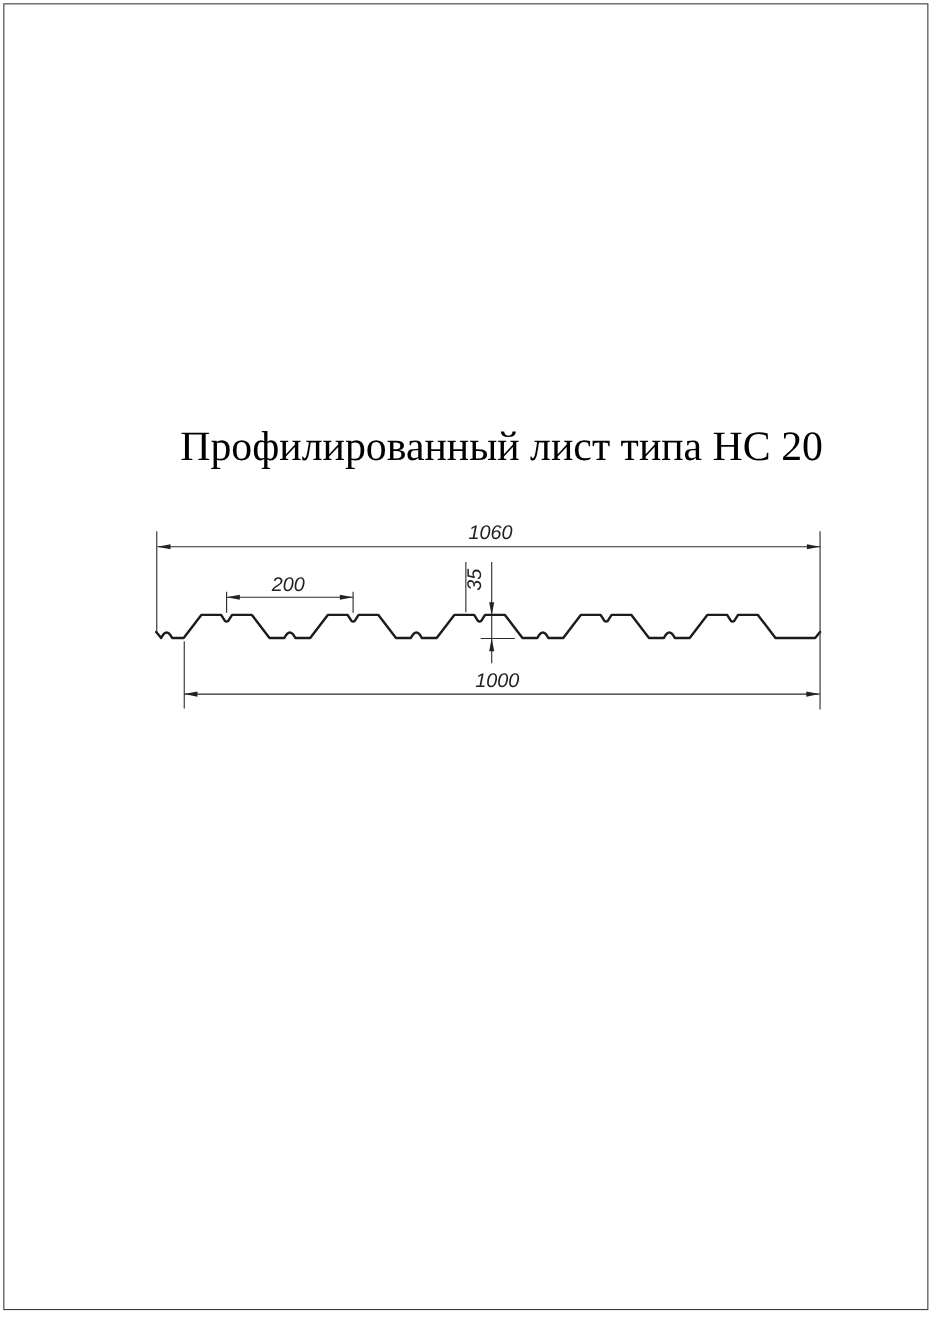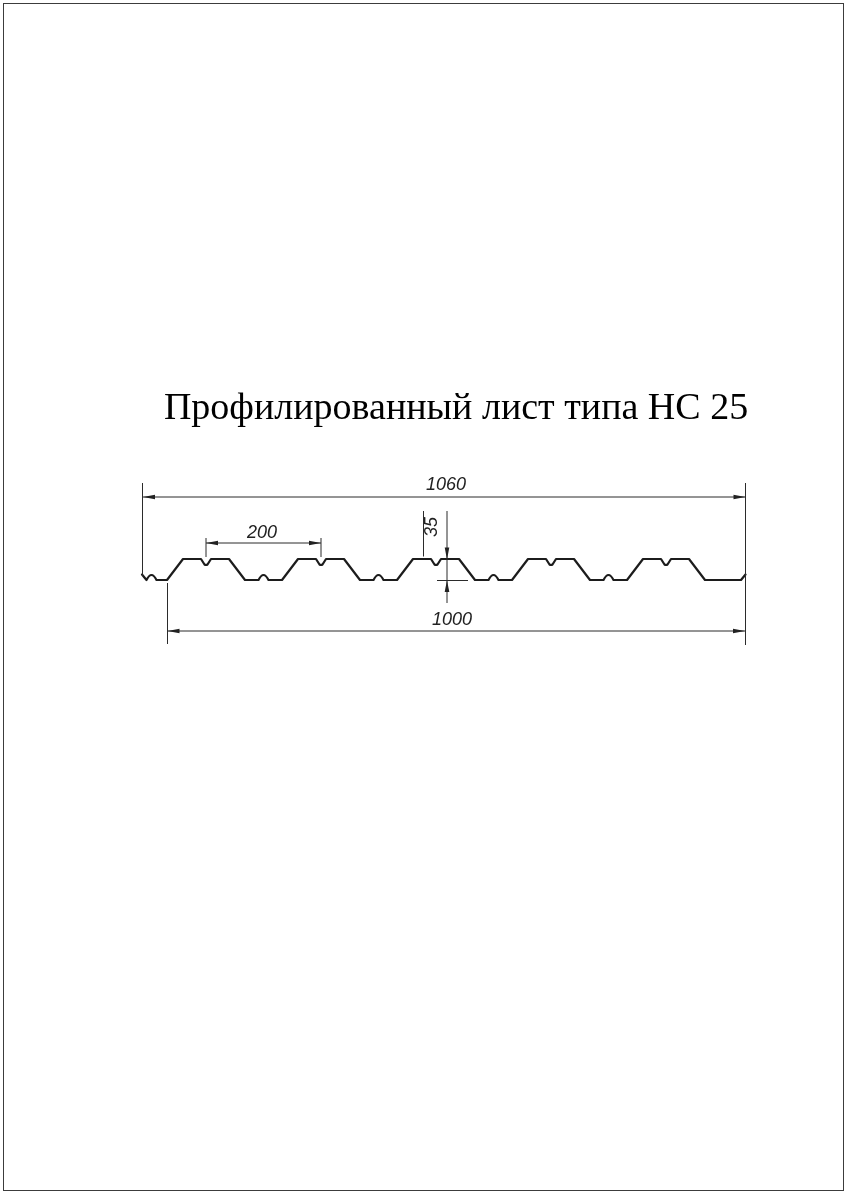--- a/index.html
+++ b/index.html
@@ -46,21 +46,21 @@
     font-size:18px;
   }
 </style>
 </head>
 <body>
 
 <div class="page">
 
   <div class="page-border"></div>
 
-  <div class="title">Профилированный лист типа НС 25</div>
+  <div class="title">Профилированный лист типа НС 20</div>
 
   <svg class="drawing" width="849" height="1200" viewBox="0 0 849 1200">
 
     <path class="profile" d="M142,574.5 L146.5,580 Q151.5,570 156.5,580
          L167,580 L183,559
          L201,559 L204.5,564.5 Q206,565.5 207.5,564.5 L211,559
          L229,559 L245,580
          L258.5,580 Q263.5,570 268.5,580
          L282,580 L298,559
          L316,559 L319.5,564.5 Q321,565.5 322.5,564.5 L326,559

